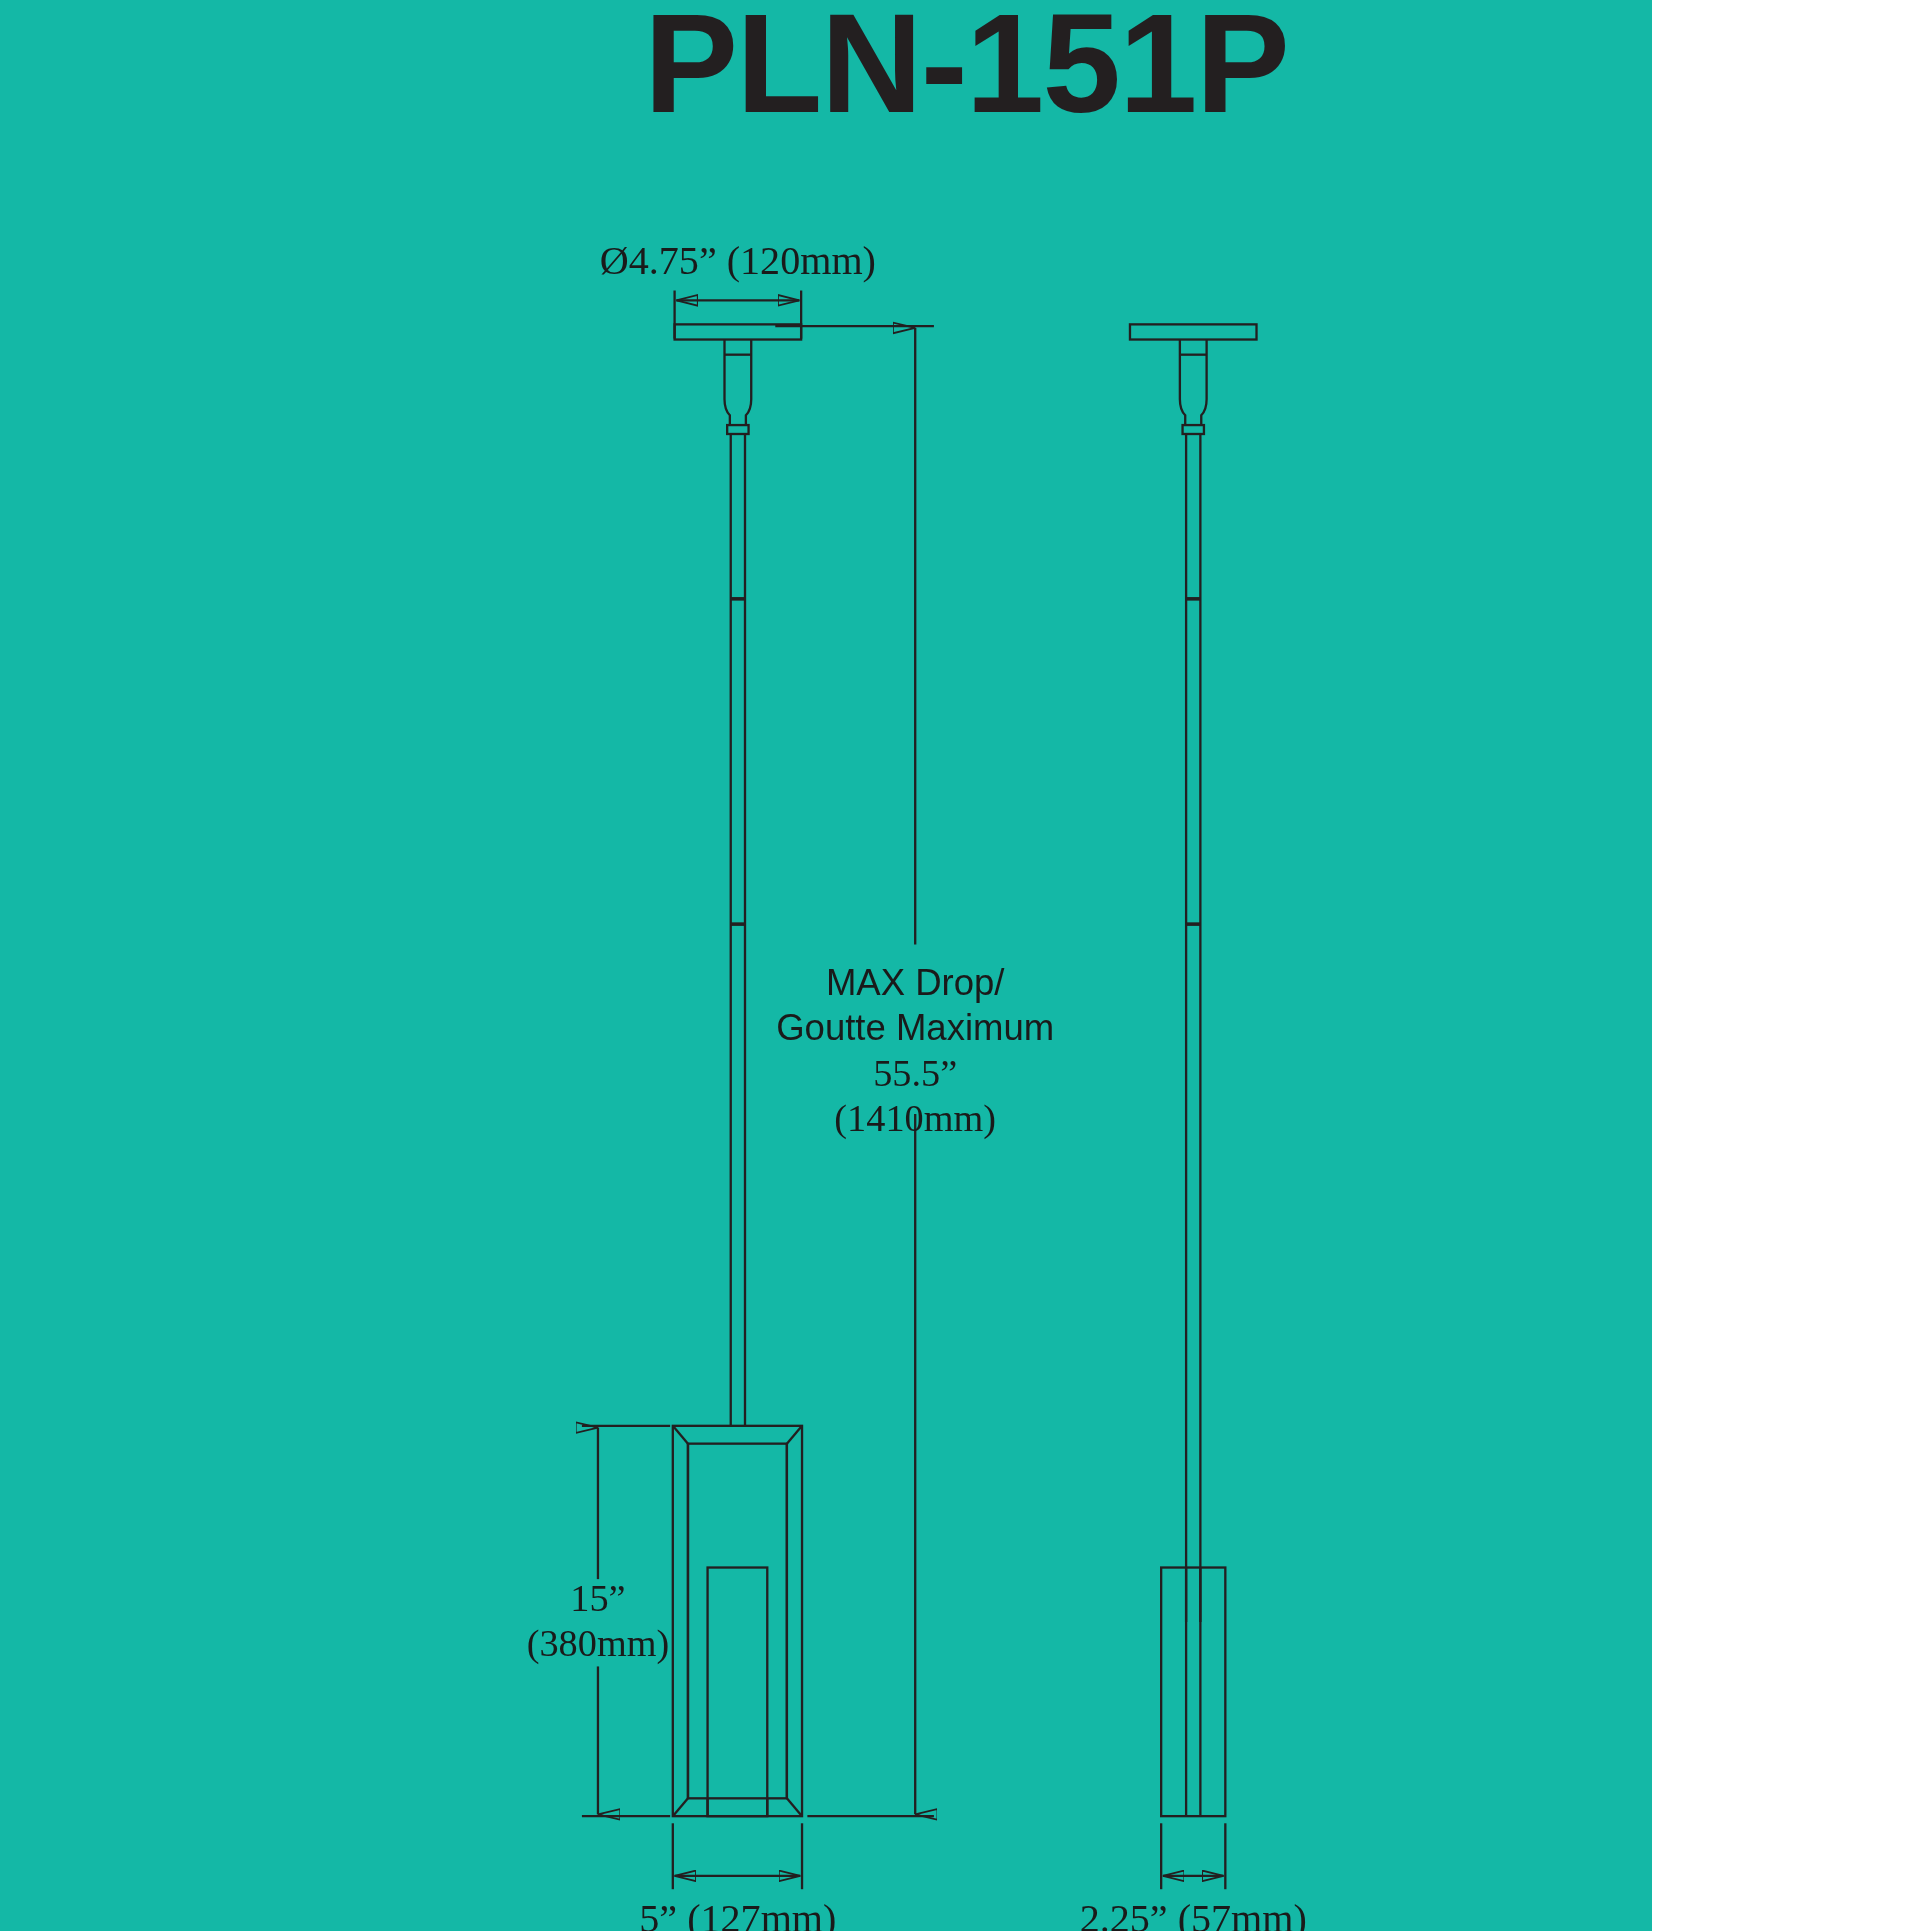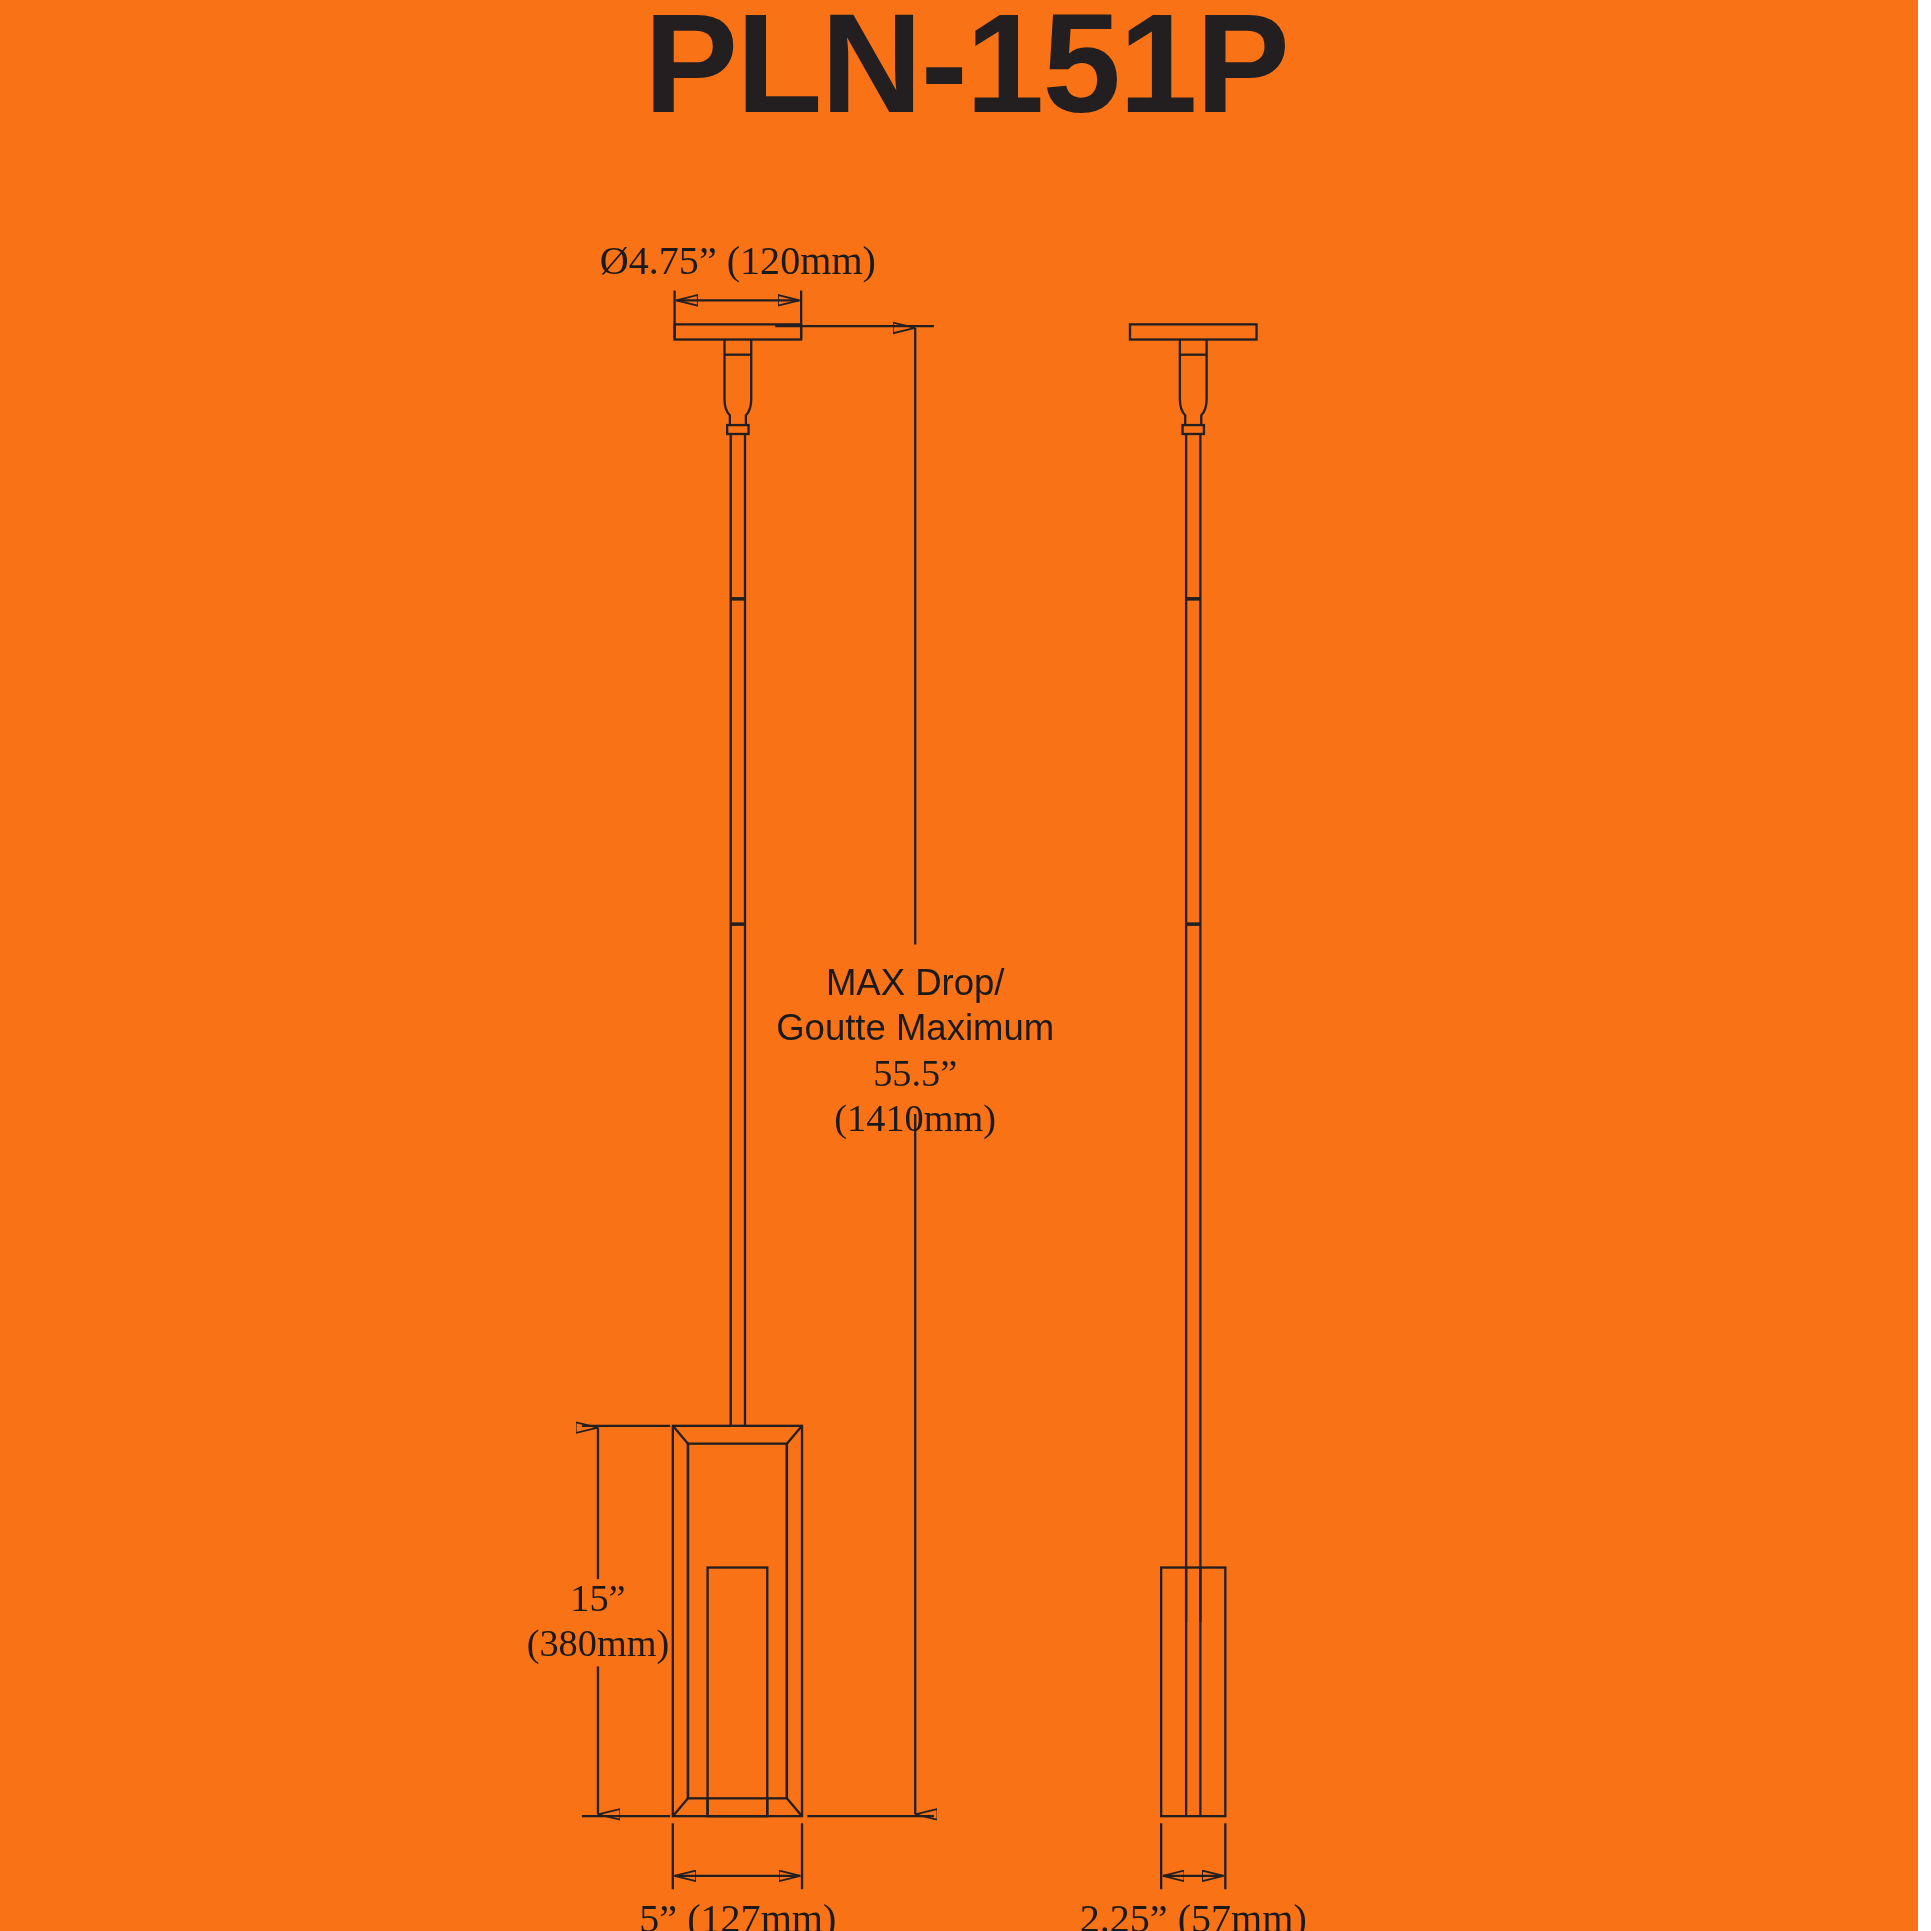--- a/index.html
+++ b/index.html
@@ -3,23 +3,23 @@
 <meta charset="utf-8">
 <title>PLN-151P Spec Drawing</title>
 <style>
   html, body {
     margin: 0;
     padding: 0;
     background: #ffffff;
   }
   #page {
     position: relative;
-    width: 1918px;
+    width: 1652px;
     height: 1932px;
-    background: #f97316;
+    background: #14b8a6;
     overflow: hidden;
     font-family: "Liberation Sans", sans-serif;
   }
   #title {
     position: absolute;
     top: -7.1px;
     left: 0;
     width: 1932px;
     text-align: center;
     font-family: "Liberation Sans", sans-serif;

